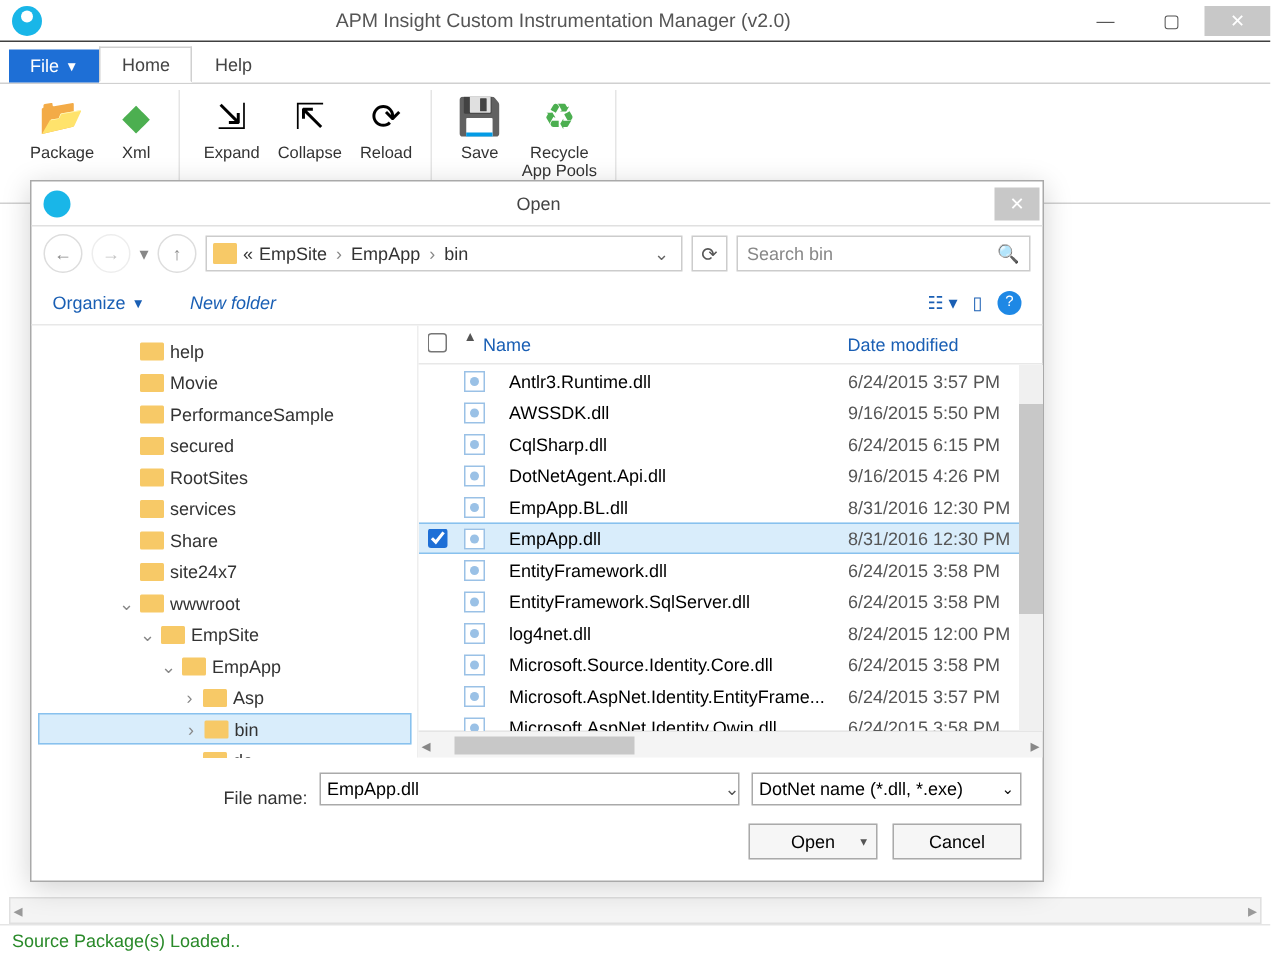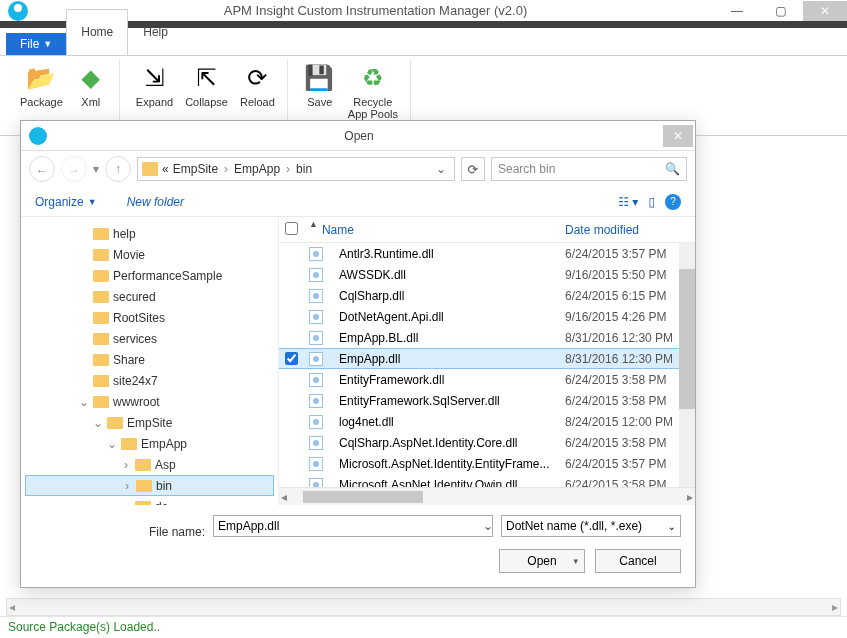--- a/index.html
+++ b/index.html
@@ -1,29 +1,29 @@
 <!DOCTYPE html>
 <html><head>
 <meta charset="utf-8">
 <style>
 * { box-sizing: border-box; margin: 0; padding: 0; font-family: "Segoe UI", Tahoma, sans-serif; font-size: 12px; }
 body { background: #fff; width: 847px; height: 638px; overflow: hidden; position: relative; }
 
 
-.titlebar { height: 28px; background: #fff; border-bottom: 7px solid #404040; display: flex; align-items: center; }
+.titlebar { height: 28px; background: #fff; border-bottom: 1px solid #404040; display: flex; align-items: center; }
 .titlebar-icon { width: 20px; height: 20px; margin: 0 8px; background: #19b6e8; border-radius: 50%; position: relative; }
 .titlebar-icon::after { content: ""; position: absolute; width: 8px; height: 8px; background: #fff; border-radius: 50%; top: 3px; left: 6px; }
 .titlebar-title { flex: 1; text-align: center; color: #555; font-size: 13px; }
 .win-controls { display: flex; }
 .win-btn { width: 44px; height: 20px; display: flex; align-items: center; justify-content: center; color: #555; }
 .win-btn.close { background: #c8c8c8; color: #fff; }
 
 .menubar { height: 28px; background: #fff; display: flex; align-items: flex-end; padding-left: 6px; border-bottom: 1px solid #d0d0d0; }
 .file-menu { background: #1e6fd6; color: #fff; padding: 4px 14px; font-size: 12px; display: flex; align-items: center; gap: 4px; }
-.tab { padding: 15px 14px; border: 1px solid transparent; color: #444; }
+.tab { padding: 4px 14px; border: 1px solid transparent; color: #444; }
 .tab.active { border: 1px solid #d0d0d0; border-bottom: 1px solid #fff; background: #fff; }
 
 .ribbon { height: 80px; background: #fff; border-bottom: 1px solid #d0d0d0; display: flex; padding: 4px 8px; gap: 4px; }
 .ribbon-group { display: flex; border-right: 1px solid #e5e5e5; padding: 0 6px; }
 .ribbon-btn { display: flex; flex-direction: column; align-items: center; justify-content: flex-start; padding: 2px 6px; min-width: 44px; }
 .ribbon-btn .ico { width: 32px; height: 32px; display: flex; align-items: center; justify-content: center; font-size: 24px; }
 .ribbon-btn .lbl { font-size: 11px; color: #333; text-align: center; line-height: 1.1; margin-top: 2px; }
 
 .status-bar { position: absolute; bottom: 0; left: 0; right: 0; height: 22px; padding: 3px 8px; color: #2a8a2a; font-size: 12px; border-top: 1px solid #e5e5e5; background: #fff; }
 .hscroll-stub { position: absolute; bottom: 22px; left: 6px; right: 6px; height: 18px; background: #f4f4f4; border: 1px solid #e0e0e0; display:flex; align-items:center; justify-content: space-between; padding:0 2px; color:#999; }
@@ -356,21 +356,21 @@
             <div class="nm">
               <div class="file-ico"></div>
               <span>log4net.dll</span>
             </div>
             <div class="dt">8/24/2015 12:00 PM</div>
           </div>
           <div class="row">
             <div class="chk"></div>
             <div class="nm">
               <div class="file-ico"></div>
-              <span>CqlSharp.AspNet.Identity.Core.dll</span>
+              <span>Microsoft.Source.Identity.Core.dll</span>
             </div>
             <div class="dt">6/24/2015 3:58 PM</div>
           </div>
           <div class="row">
             <div class="chk"></div>
             <div class="nm">
               <div class="file-ico"></div>
               <span>Microsoft.AspNet.Identity.EntityFrame...</span>
             </div>
             <div class="dt">6/24/2015 3:57 PM</div>

